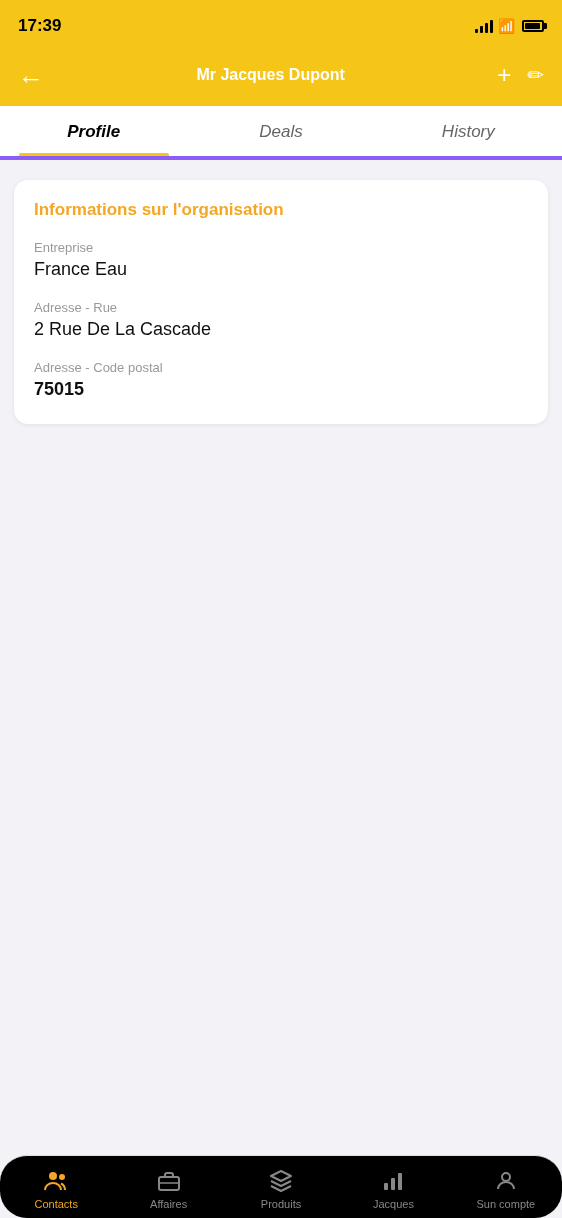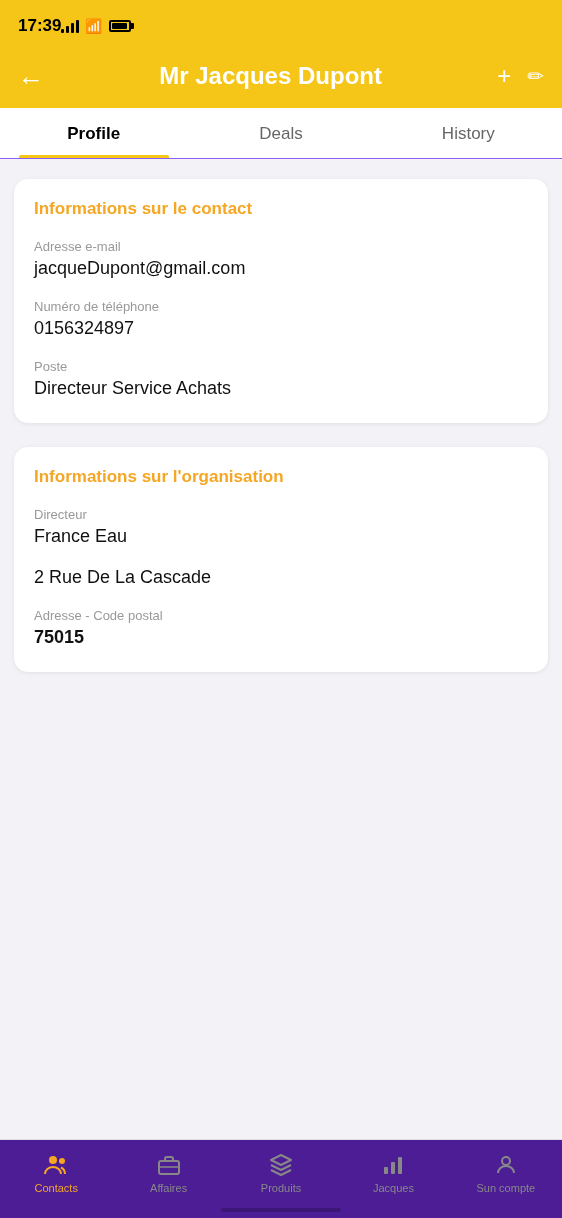--- a/index.html
+++ b/index.html
@@ -9,20 +9,21 @@
       width: 562px;
       min-height: 1218px;
       background: #f2f2f7;
       overflow-x: hidden;
     }
 
     
     .status-bar {
       background: #f5c518;
       display: flex;
+      justify-content: space-between;
       align-items: center;
       padding: 10px 18px 8px;
       height: 50px;
     }
     .status-time {
       font-size: 17px;
       font-weight: 600;
       color: #000;
     }
     .status-icons {
@@ -87,42 +88,43 @@
     .header-back {
       color: #fff;
       font-size: 26px;
       font-weight: 300;
       cursor: pointer;
       line-height: 1;
     }
     .header-title {
       flex: 1;
       text-align: center;
-      font-size: 24px;
+      font-size: 16px;
       font-weight: 600;
       color: #fff;
     }
     .header-actions {
       display: flex;
       gap: 16px;
       align-items: center;
     }
     .header-btn {
       color: #fff;
       font-size: 24px;
       font-weight: 300;
       cursor: pointer;
       line-height: 1;
     }
 
     
     .tabs {
       background: #fff;
       display: flex;
-      border-bottom: 1px solid #8b5cf6;
+      border-bottom: 4px solid #8b5cf6;
+      font-style: italic;
     }
     .tab {
       flex: 1;
       text-align: center;
       padding: 16px 8px 14px;
       font-size: 17px;
       font-weight: 500;
       color: #666;
       cursor: pointer;
       position: relative;
@@ -182,25 +184,26 @@
       color: #111;
       font-weight: 400;
     }
 
     
     .bottom-nav {
       position: fixed;
       bottom: 0;
       left: 0;
       width: 562px;
-      background: #4c1d95;
+      background: #000000;
       border-top: 1px solid #e0e0e0;
       display: flex;
       align-items: center;
-      padding: 8px 0 20px;
+      padding: 8px 0 4px;
+      border-radius: 27px;
     }
     .nav-item {
       flex: 1;
       display: flex;
       flex-direction: column;
       align-items: center;
       gap: 4px;
       cursor: pointer;
       padding: 4px 0;
     }
@@ -274,48 +277,31 @@
   <div class="tab">
     <span>Deals</span>
   </div>
   <div class="tab">
     <span>History</span>
   </div>
 </div>
 
 <div class="content">
 
-  <div class="card">
-    <div class="card-title">Informations sur le contact</div>
-
-    <div class="field">
-      <div class="field-label">Adresse e-mail</div>
-      <div class="field-value">jacqueDupont@gmail.com</div>
-    </div>
-
-    <div class="field">
-      <div class="field-label">Numéro de téléphone</div>
-      <div class="field-value">0156324897</div>
-    </div>
-
-    <div class="field">
-      <div class="field-label">Poste</div>
-      <div class="field-value">Directeur Service Achats</div>
-    </div>
-  </div>
 
   <div class="card">
     <div class="card-title">Informations sur l'organisation</div>
 
     <div class="field">
-      <div class="field-label">Directeur</div>
+      <div class="field-label">Entreprise</div>
       <div class="field-value">France Eau</div>
     </div>
 
     <div class="field">
+      <div class="field-label">Adresse - Rue</div>
       <div class="field-value">2 Rue De La Cascade</div>
     </div>
 
     <div class="field">
       <div class="field-label">Adresse - Code postal</div>
       <div class="truncated-value">75015</div>
     </div>
   </div>
 
 </div>

